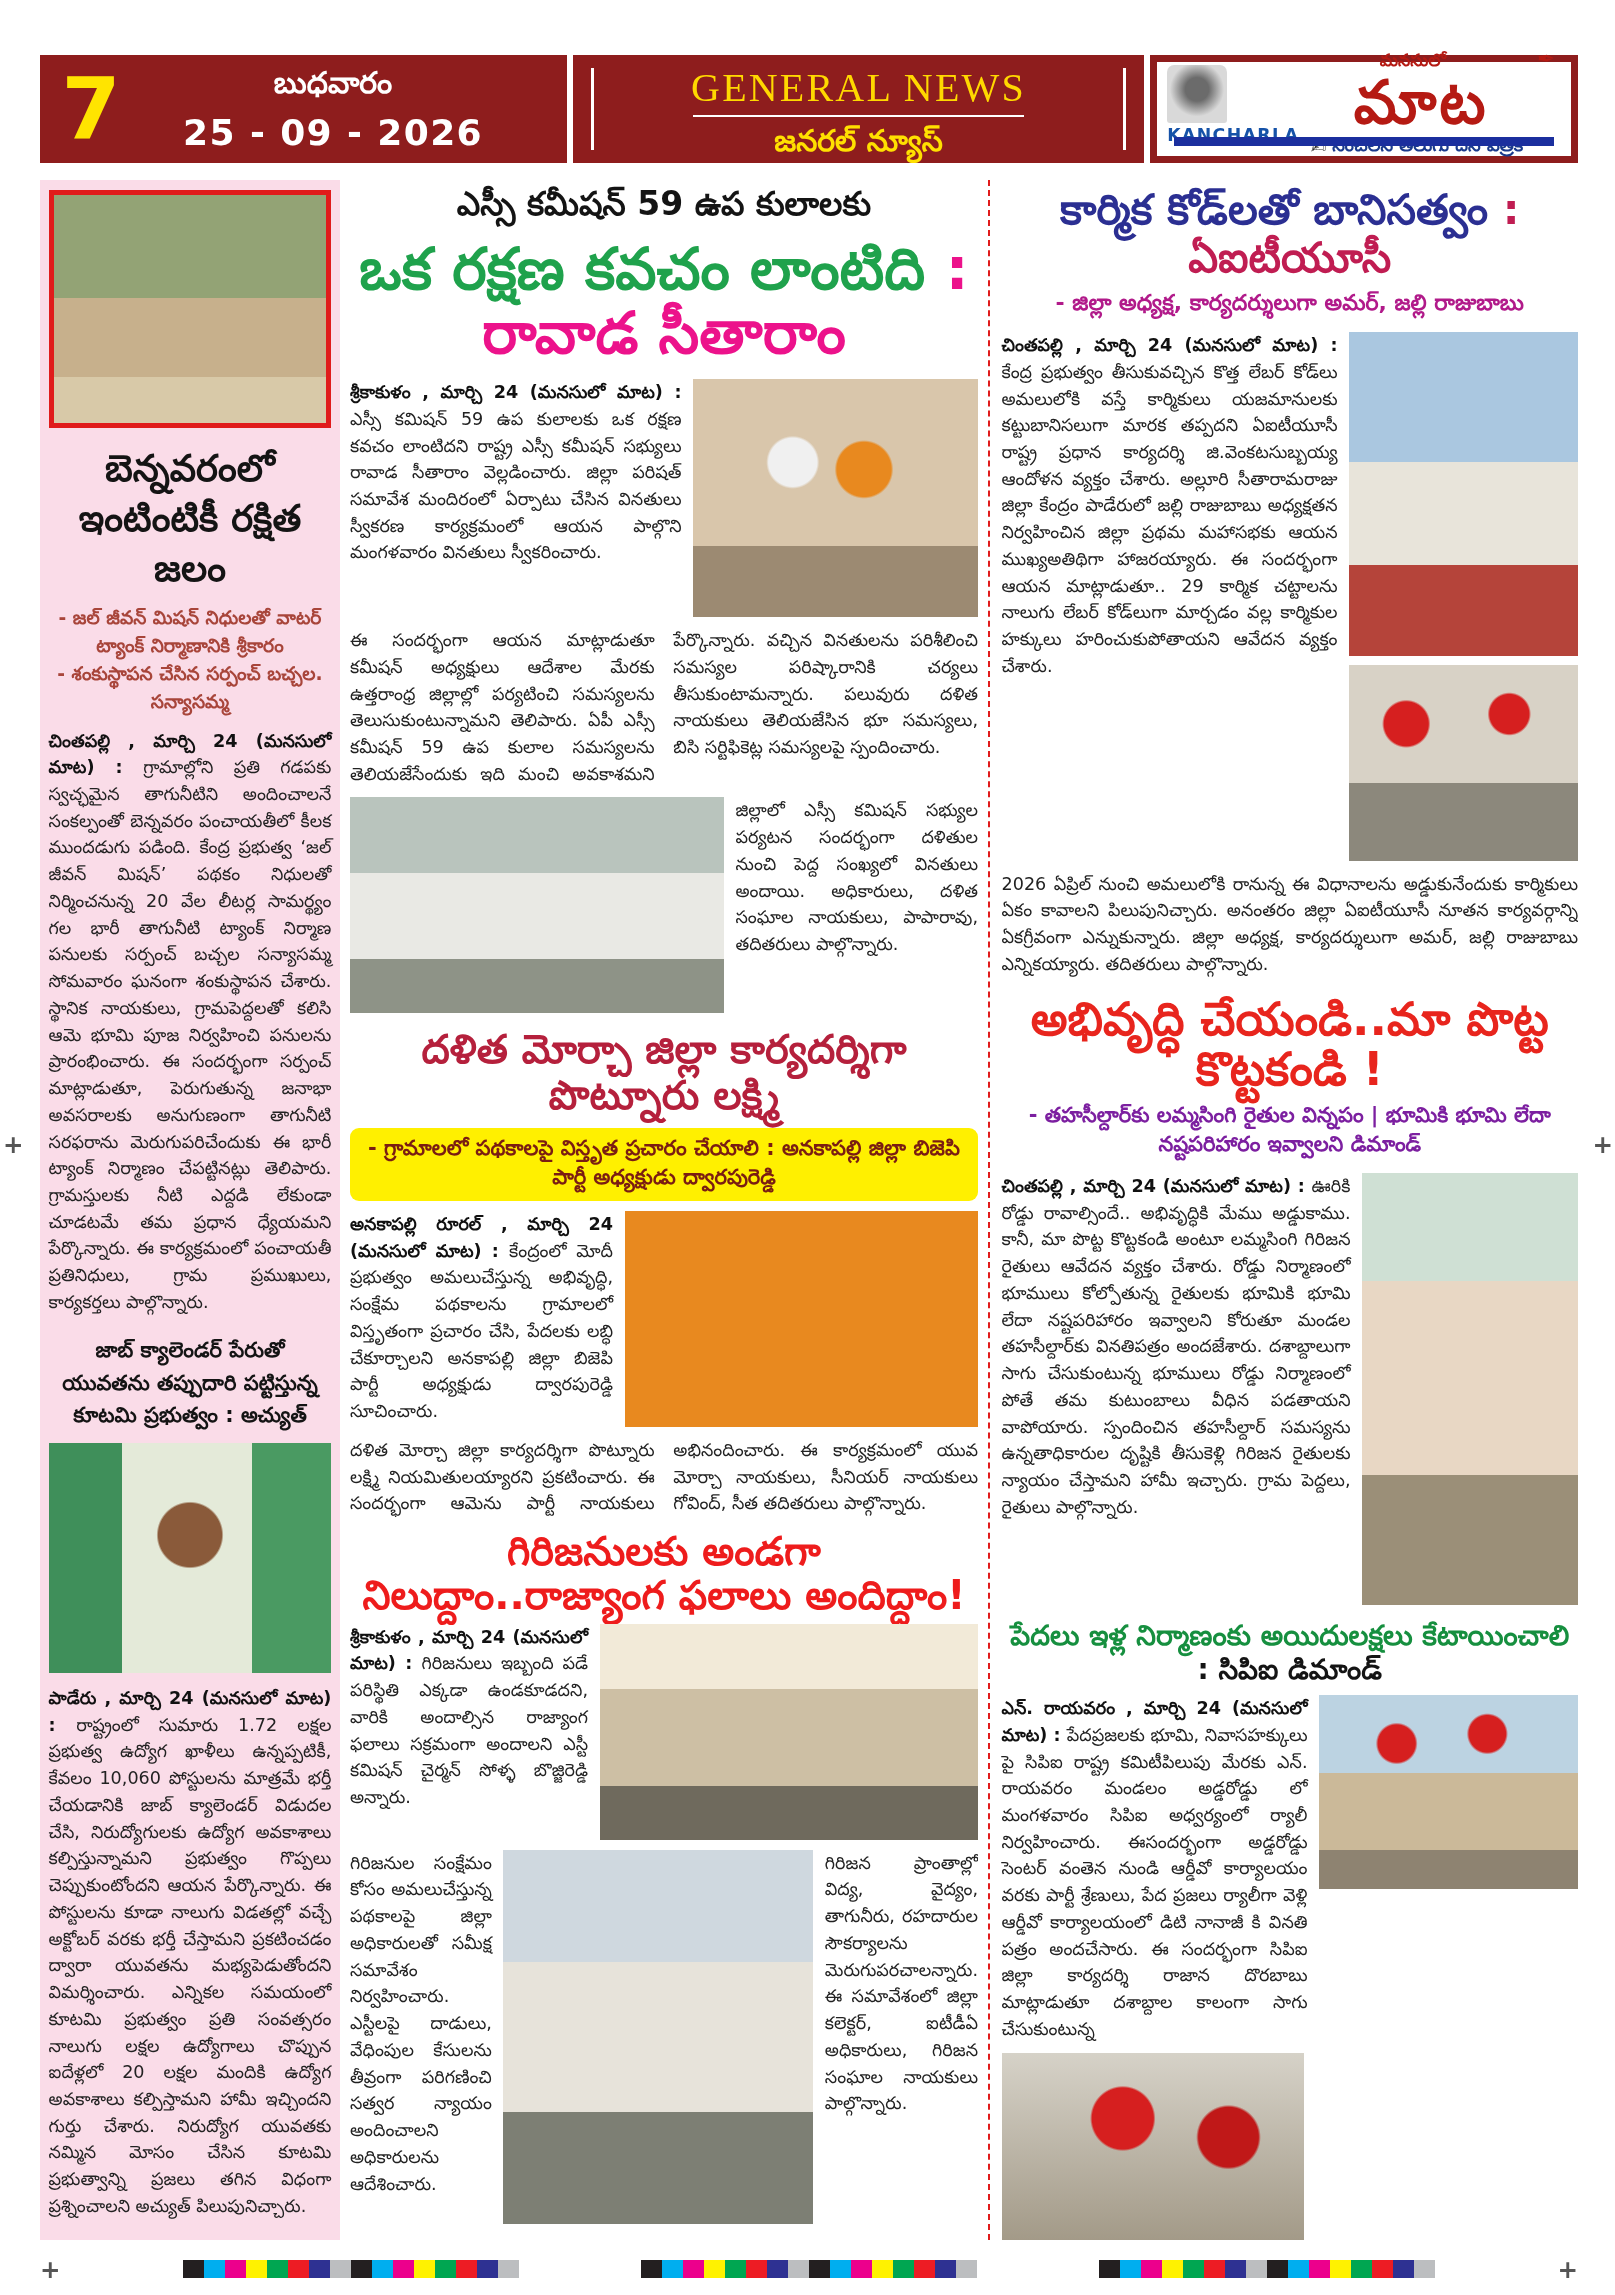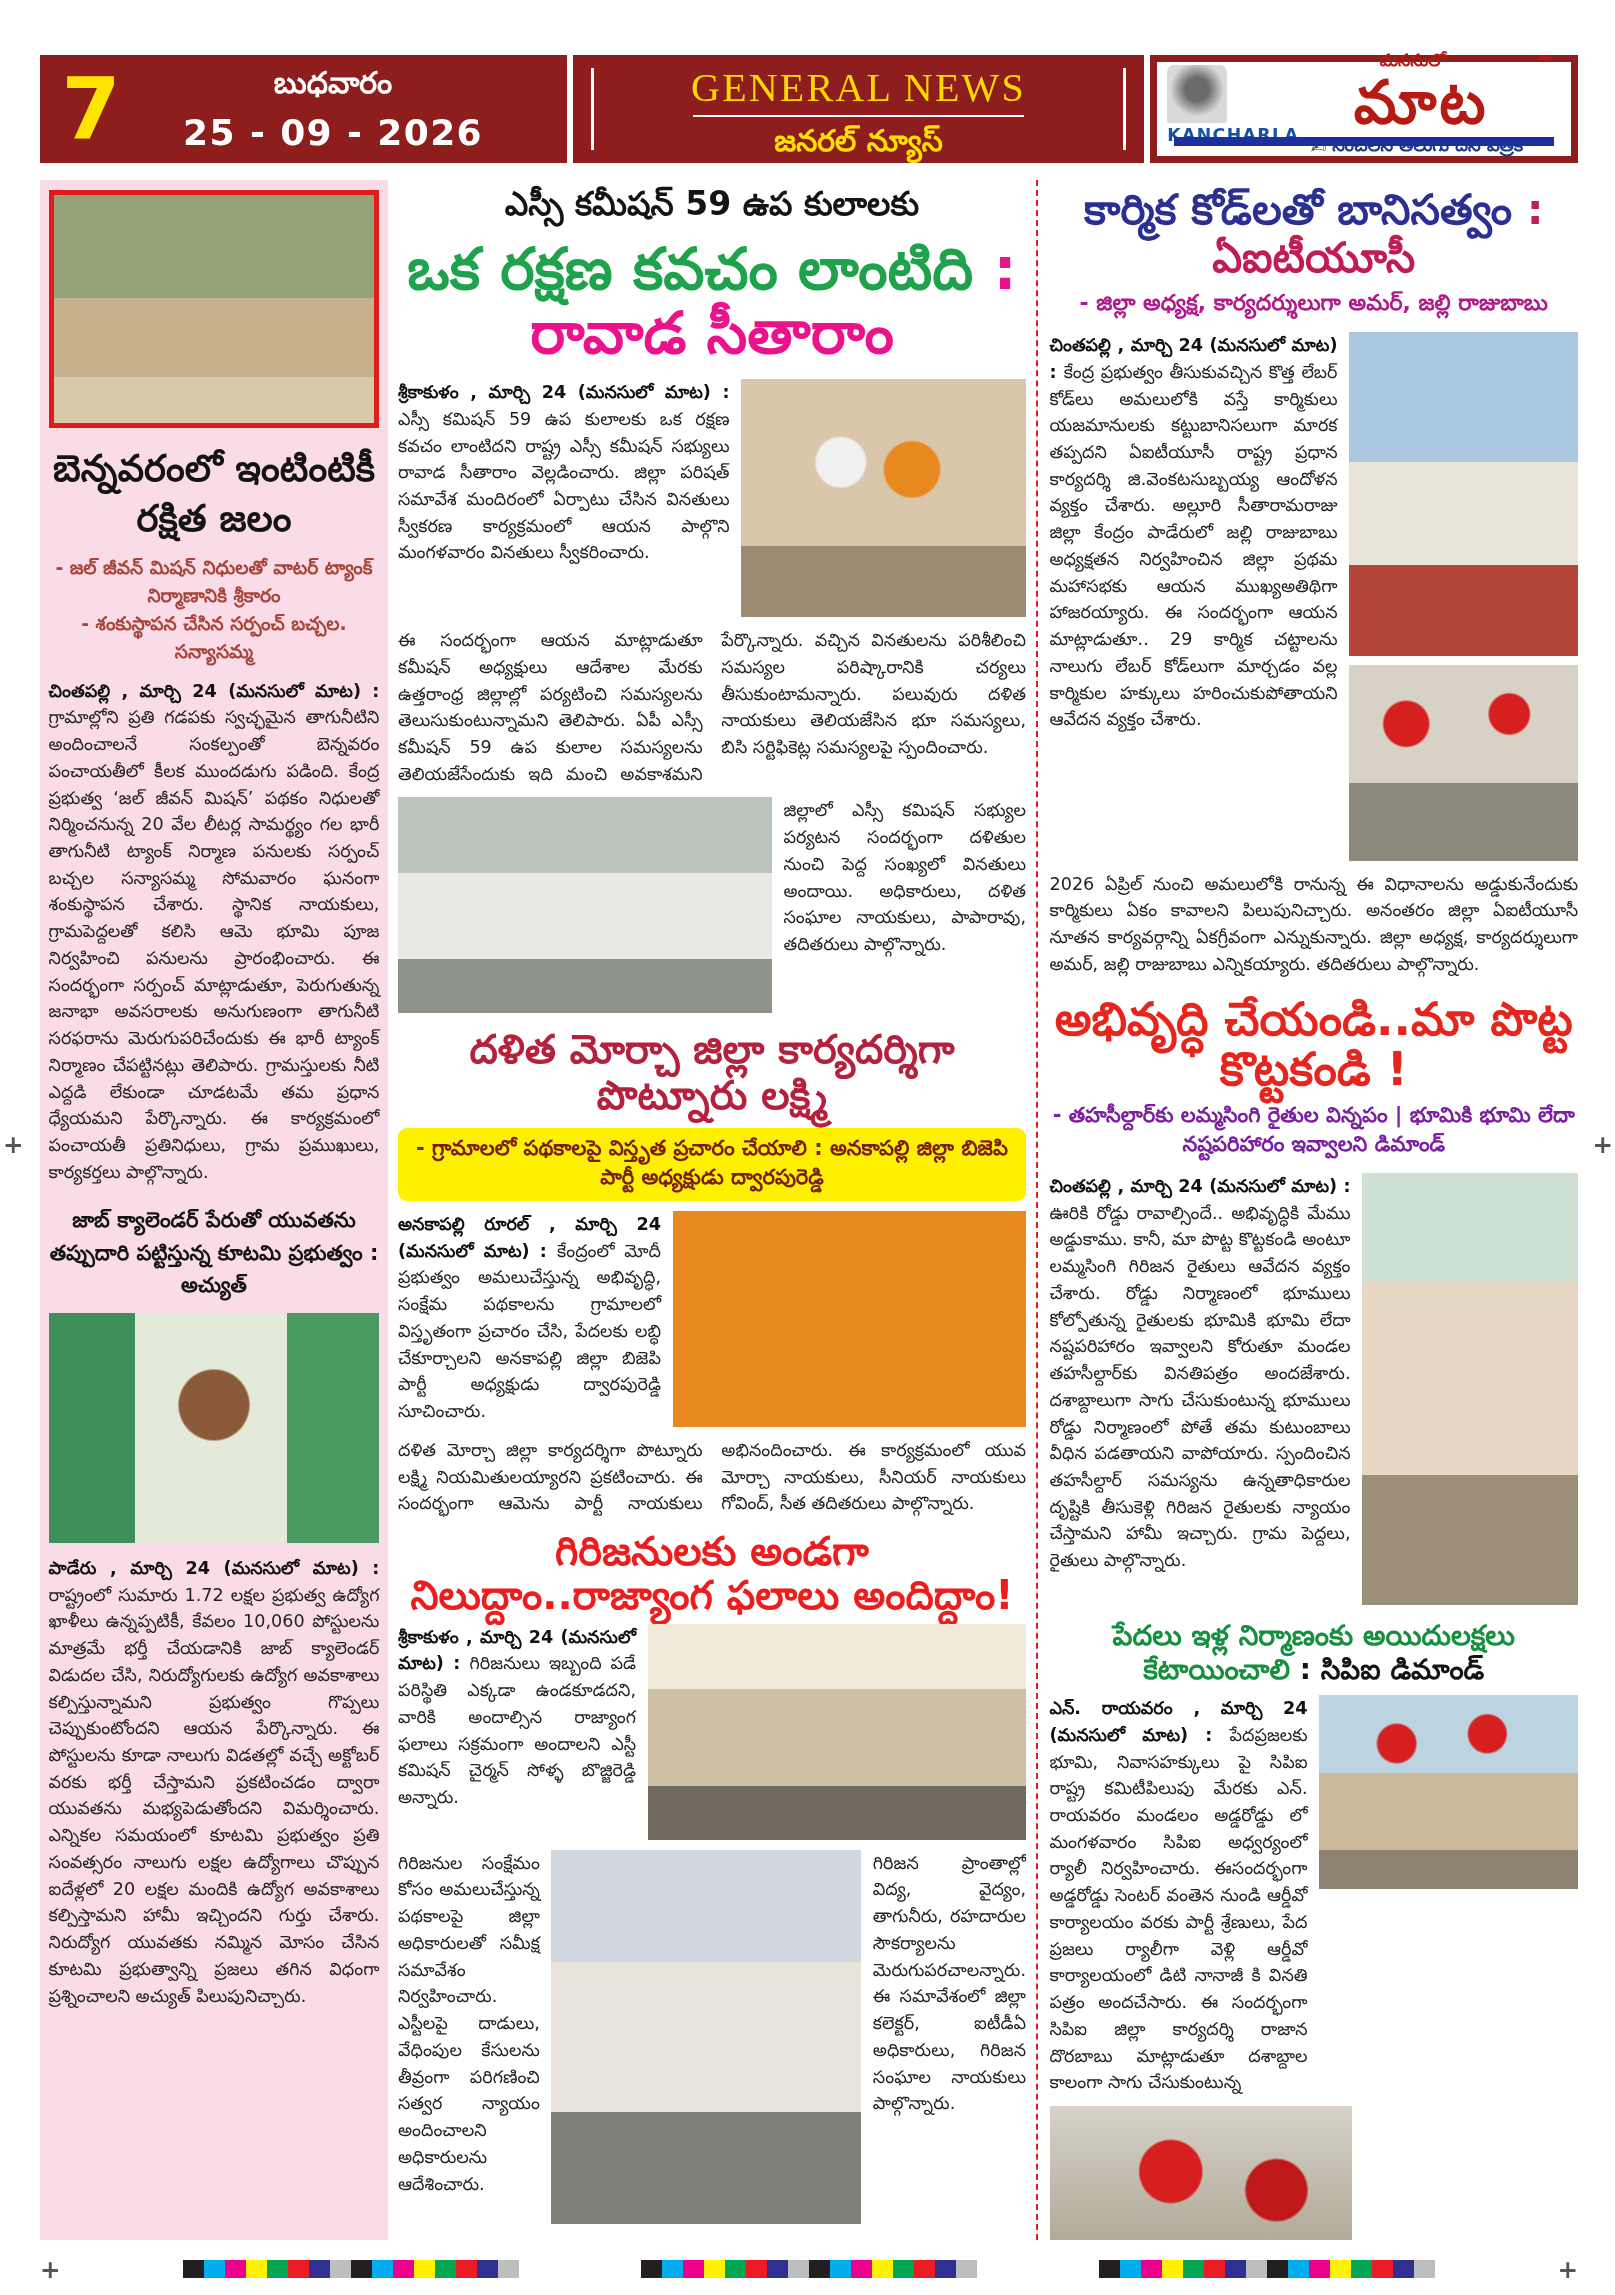--- a/index.html
+++ b/index.html
@@ -31,21 +31,21 @@
   .nib { color:#b51a13; font-size:21.6px; position:absolute; right:5.8px; top:-4.3px; }
   .brand-main { color:#b51a13; font-size:60px; font-weight:800; line-height:0.95; margin-left:43px; letter-spacing:2.9px; }
   .tagline-row { display:flex; align-items:center; gap:5.8px; margin-top:2.9px; }
   .hand { font-size:18.7px; color:#333; }
   .tagline { color:#1a3a8c; font-weight:800; font-size:18px; }
   .mast-bar { position:absolute; left:17.3px; right:17.3px; bottom:10px; height:9.4px; background:#1b2f9e; }
   .hdr-right { position:relative; }
 
   
   .content { position:absolute; top:180px; left:40px; width:1538px; height:2060px; display:flex; gap:10px; }
-  .col-left  { width:348px; background:#fadce8; padding:10px 8.6px; overflow:hidden; }
+  .col-left  { width:300px; background:#fadce8; padding:10px 8.6px; overflow:hidden; }
   .col-center{ width:628px; overflow:hidden; }
   .col-right { flex:1; border-left:2.9px dashed #e01b1b; padding-left:11.5px; overflow:hidden; }
 
   .body-txt { font-size:17.6px; line-height:1.52; color:#222; text-align:justify; }
   .dateline { font-weight:800; color:#111; }
   .ph { background:#c9c2b4; }
 
   
   .ph-villagers { height:238px; border:5.8px solid #e01b1b;
     background: linear-gradient(180deg,#93a375 0 45%, #c7b08c 45% 80%, #d8c9a8 80%); }

